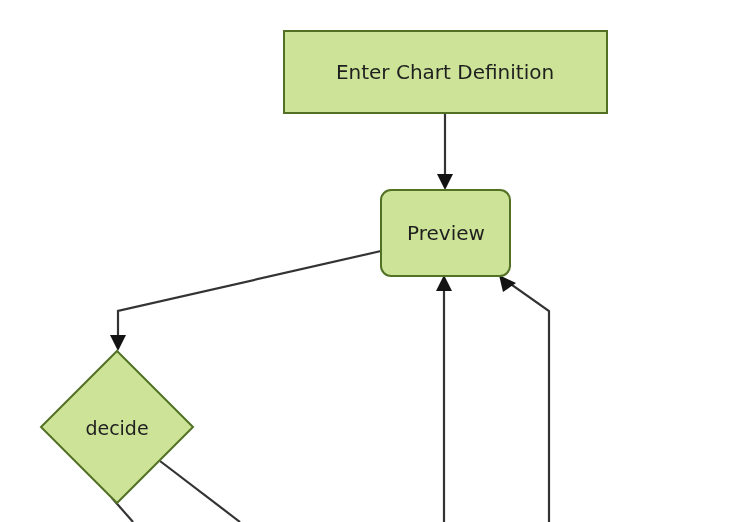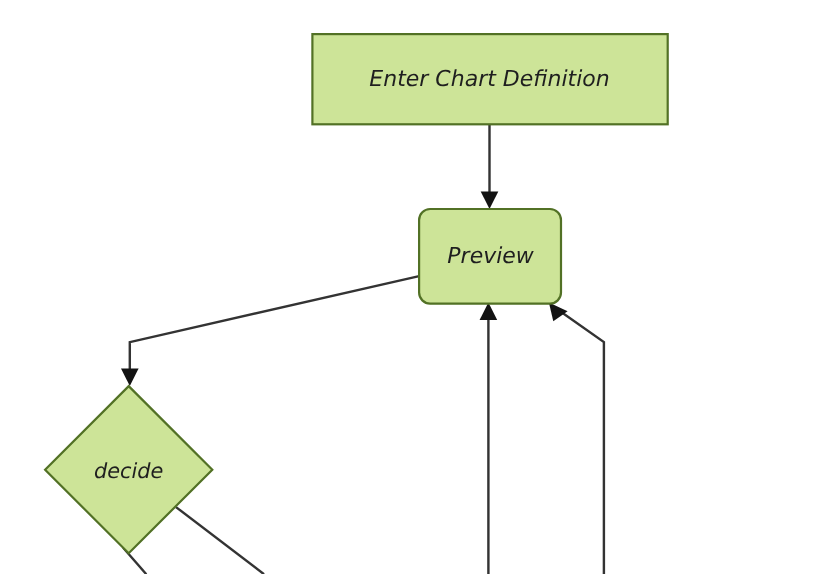--- a/index.html
+++ b/index.html
@@ -12,21 +12,20 @@
     width: 740px;
     height: 522px;
     overflow: hidden;
     font-family: "DejaVu Sans", "Liberation Sans", sans-serif;
   }
   #diagram-root {
     position: relative;
     width: 740px;
     height: 522px;
     background: #ffffff;
-    font-style: italic;
   }
   #flow-svg {
     position: absolute;
     top: 0;
     left: 0;
     width: 740px;
     height: 522px;
     display: block;
   }
   .node-shape {

